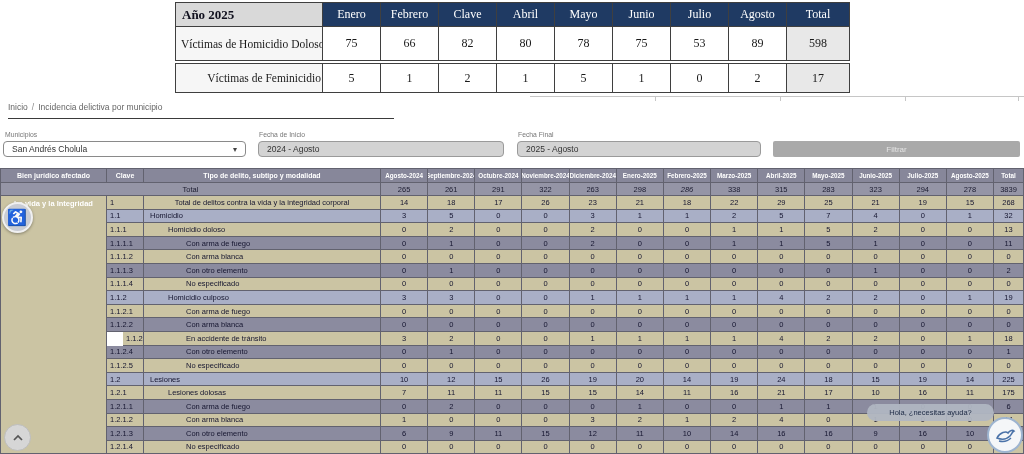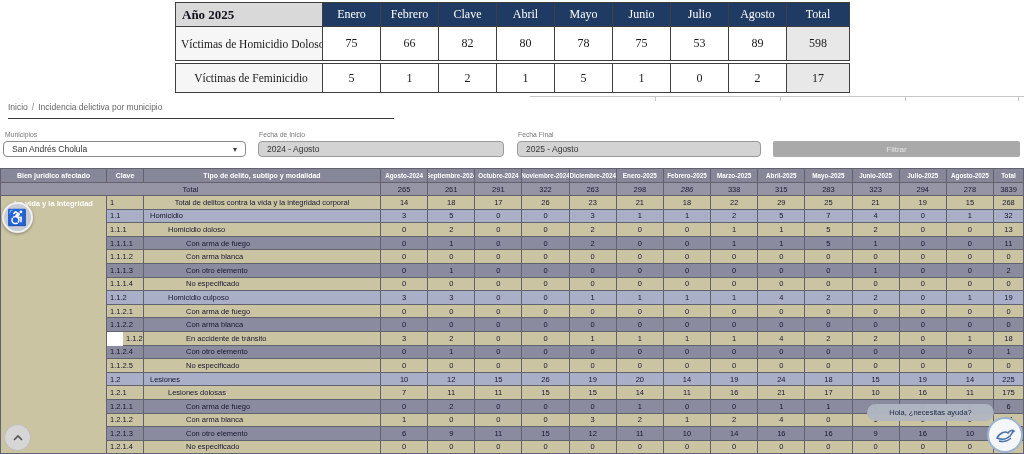--- a/index.html
+++ b/index.html
@@ -5,21 +5,21 @@
   html,body{margin:0;padding:0;background:#fff;}
   .page{position:relative;width:1024px;height:454px;overflow:hidden;background:#fff;
         font-family:"Liberation Sans",sans-serif;}
   
   .sumtab{position:absolute;left:175px;top:2px;width:674px;border-collapse:collapse;
           table-layout:fixed;font-family:"Liberation Serif",serif;}
   .sumtab th,.sumtab td{border:1px solid #3f3f3f;text-align:center;overflow:hidden;white-space:nowrap;margin-left:24px;}
   .sumtab th{background:#1f3a63;color:#fff;font-weight:normal;font-size:12px;height:21px;}
   .sumtab th.ylabel{background:#d9d9d9;color:#10101e;font-weight:bold;text-align:left;padding-left:6px;font-size:13px;}
   .sumtab td{font-size:12px;height:31px;background:#fff;color:#1a1a1a;}
-  .sumtab td.rowlabel{background:#f6f6f6;text-align:center;padding-left:5px;font-size:11.5px;}
+  .sumtab td.rowlabel{background:#f6f6f6;text-align:right;padding-left:5px;font-size:11.5px;}
   .sumtab td.totcell{background:#e8e8e8;}
   #sumtab2{top:63px;}
   #sumtab2 td{height:26px;}
   
   .topline{position:absolute;left:530px;top:96px;width:494px;border-top:1px solid #c6c6c6;}
   .tick{position:absolute;top:96px;width:1px;height:5px;background:#c6c6c6;}
   
   .breadcrumb{position:absolute;left:8px;top:102px;width:386px;padding-bottom:6px;
               border-bottom:1.5px solid #3a3a3a;font-size:8.5px;color:#666;}
   .breadcrumb .sep{margin:0 4px;color:#888;}

